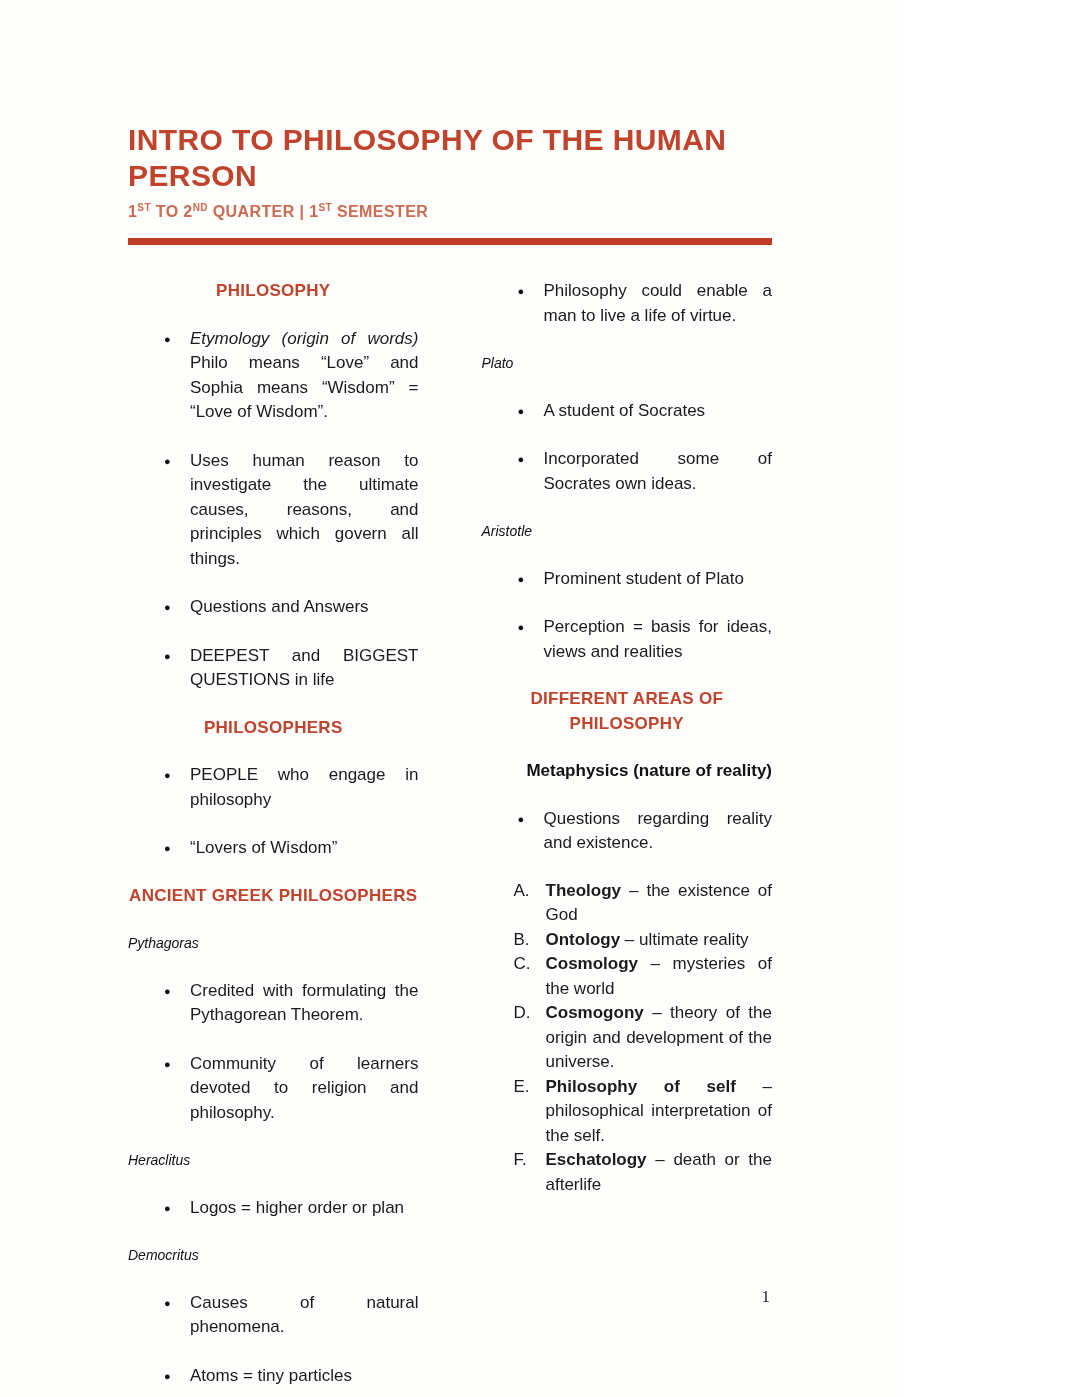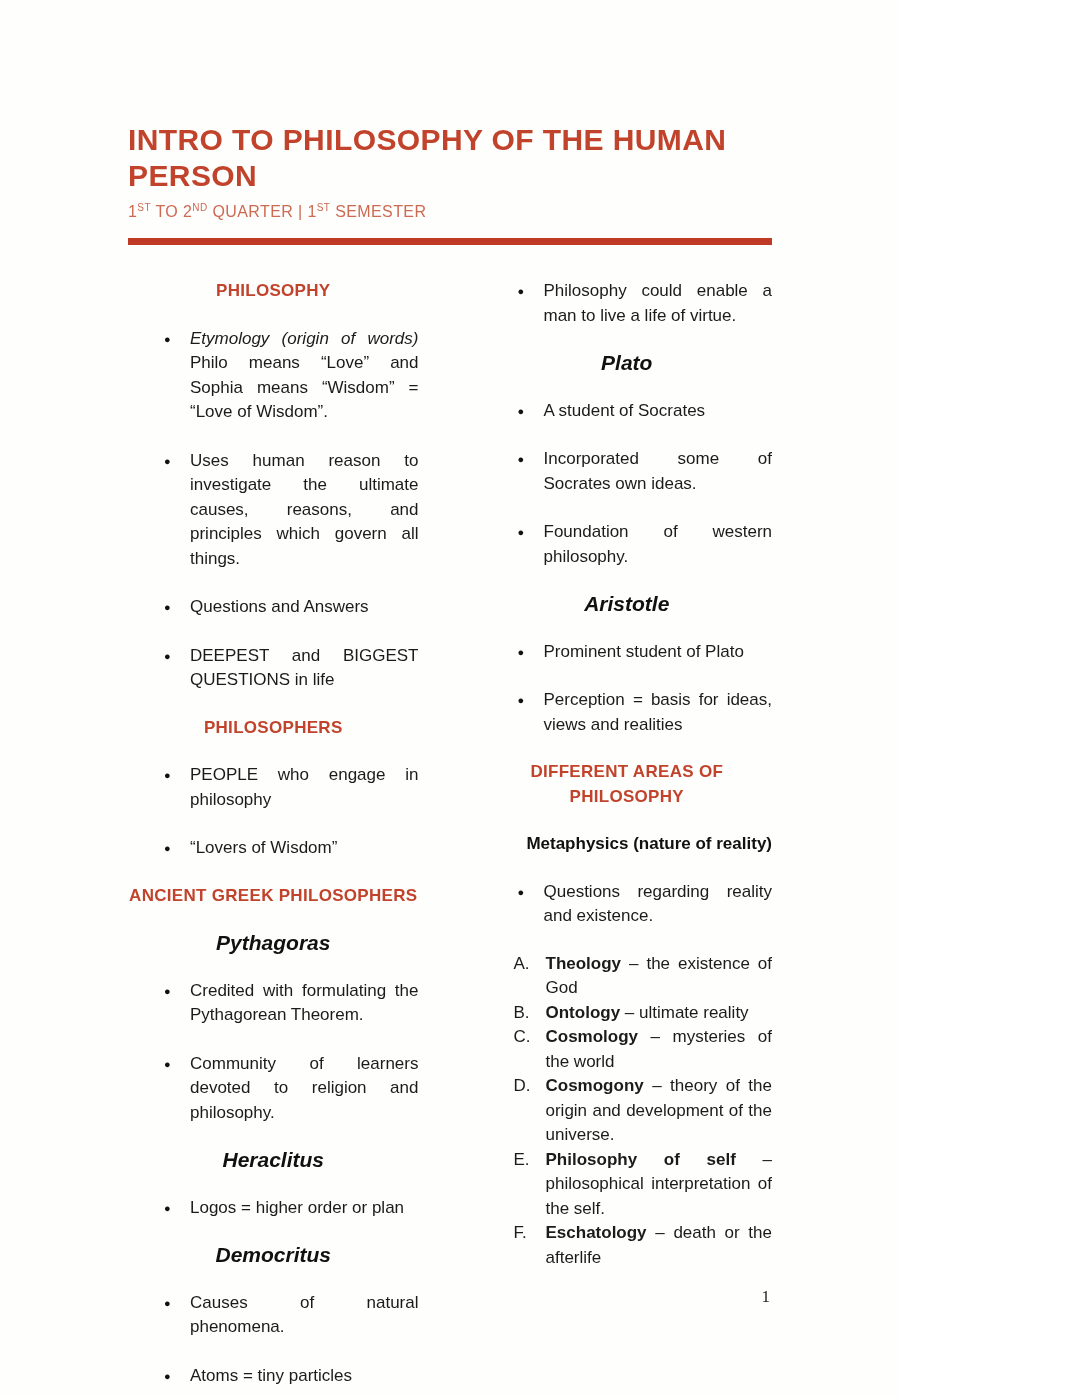--- a/index.html
+++ b/index.html
@@ -24,21 +24,21 @@
     font-size: 30px;
     line-height: 36px;
     font-weight: 800;
     letter-spacing: 0.4px;
     color: #c2432c;
   }
   .subtitle {
     margin-top: 8px;
     font-size: 16px;
     line-height: 20px;
-    font-weight: 400;
+    font-weight: 700;
     letter-spacing: 0.4px;
     color: #cd6announce;
     color: #cd6a52;
   }
   .subtitle sup {
     font-size: 10px;
     line-height: 0;
     vertical-align: 6px;
   }
   .rule {
@@ -63,25 +63,25 @@
   h2.red-h {
     margin: 23px 0;
     font-size: 17px;
     font-weight: 700;
     letter-spacing: 0.3px;
     color: #c2432c;
     text-align: center;
   }
   h3.sub-h {
     margin: 23px 0;
-    font-size: 21px;
-    font-weight: 700;
+    font-size: 14px;
+    font-weight: 400;
     font-style: italic;
     color: #111;
-    text-align: center;
+    text-align: left;
   }
   h3.bold-h {
     margin: 23px 0;
     font-size: 17px;
     font-weight: 700;
     color: #111;
     text-align: right;
   }
   ul.bullets {
     list-style: none;
@@ -170,21 +170,20 @@
         <h3 class="sub-h">Socrates</h3>
       </section>
     <section class="col" id="col-right">
         <ul class="bullets">
           <li>Philosophy could enable a man to live a life of virtue.</li>
         </ul>
         <h3 class="sub-h">Plato</h3>
         <ul class="bullets">
           <li>A student of Socrates</li>
           <li>Incorporated some of Socrates own ideas.</li>
-          <li>Foundation of western philosophy.</li>
         </ul>
         <h3 class="sub-h">Aristotle</h3>
         <ul class="bullets">
           <li>Prominent student of Plato</li>
           <li>Perception = basis for ideas, views and realities</li>
         </ul>
         <h2 class="red-h">DIFFERENT AREAS OF PHILOSOPHY</h2>
         <h3 class="bold-h">Metaphysics (nature of reality)</h3>
         <ul class="bullets">
           <li>Questions regarding reality and existence.</li>

